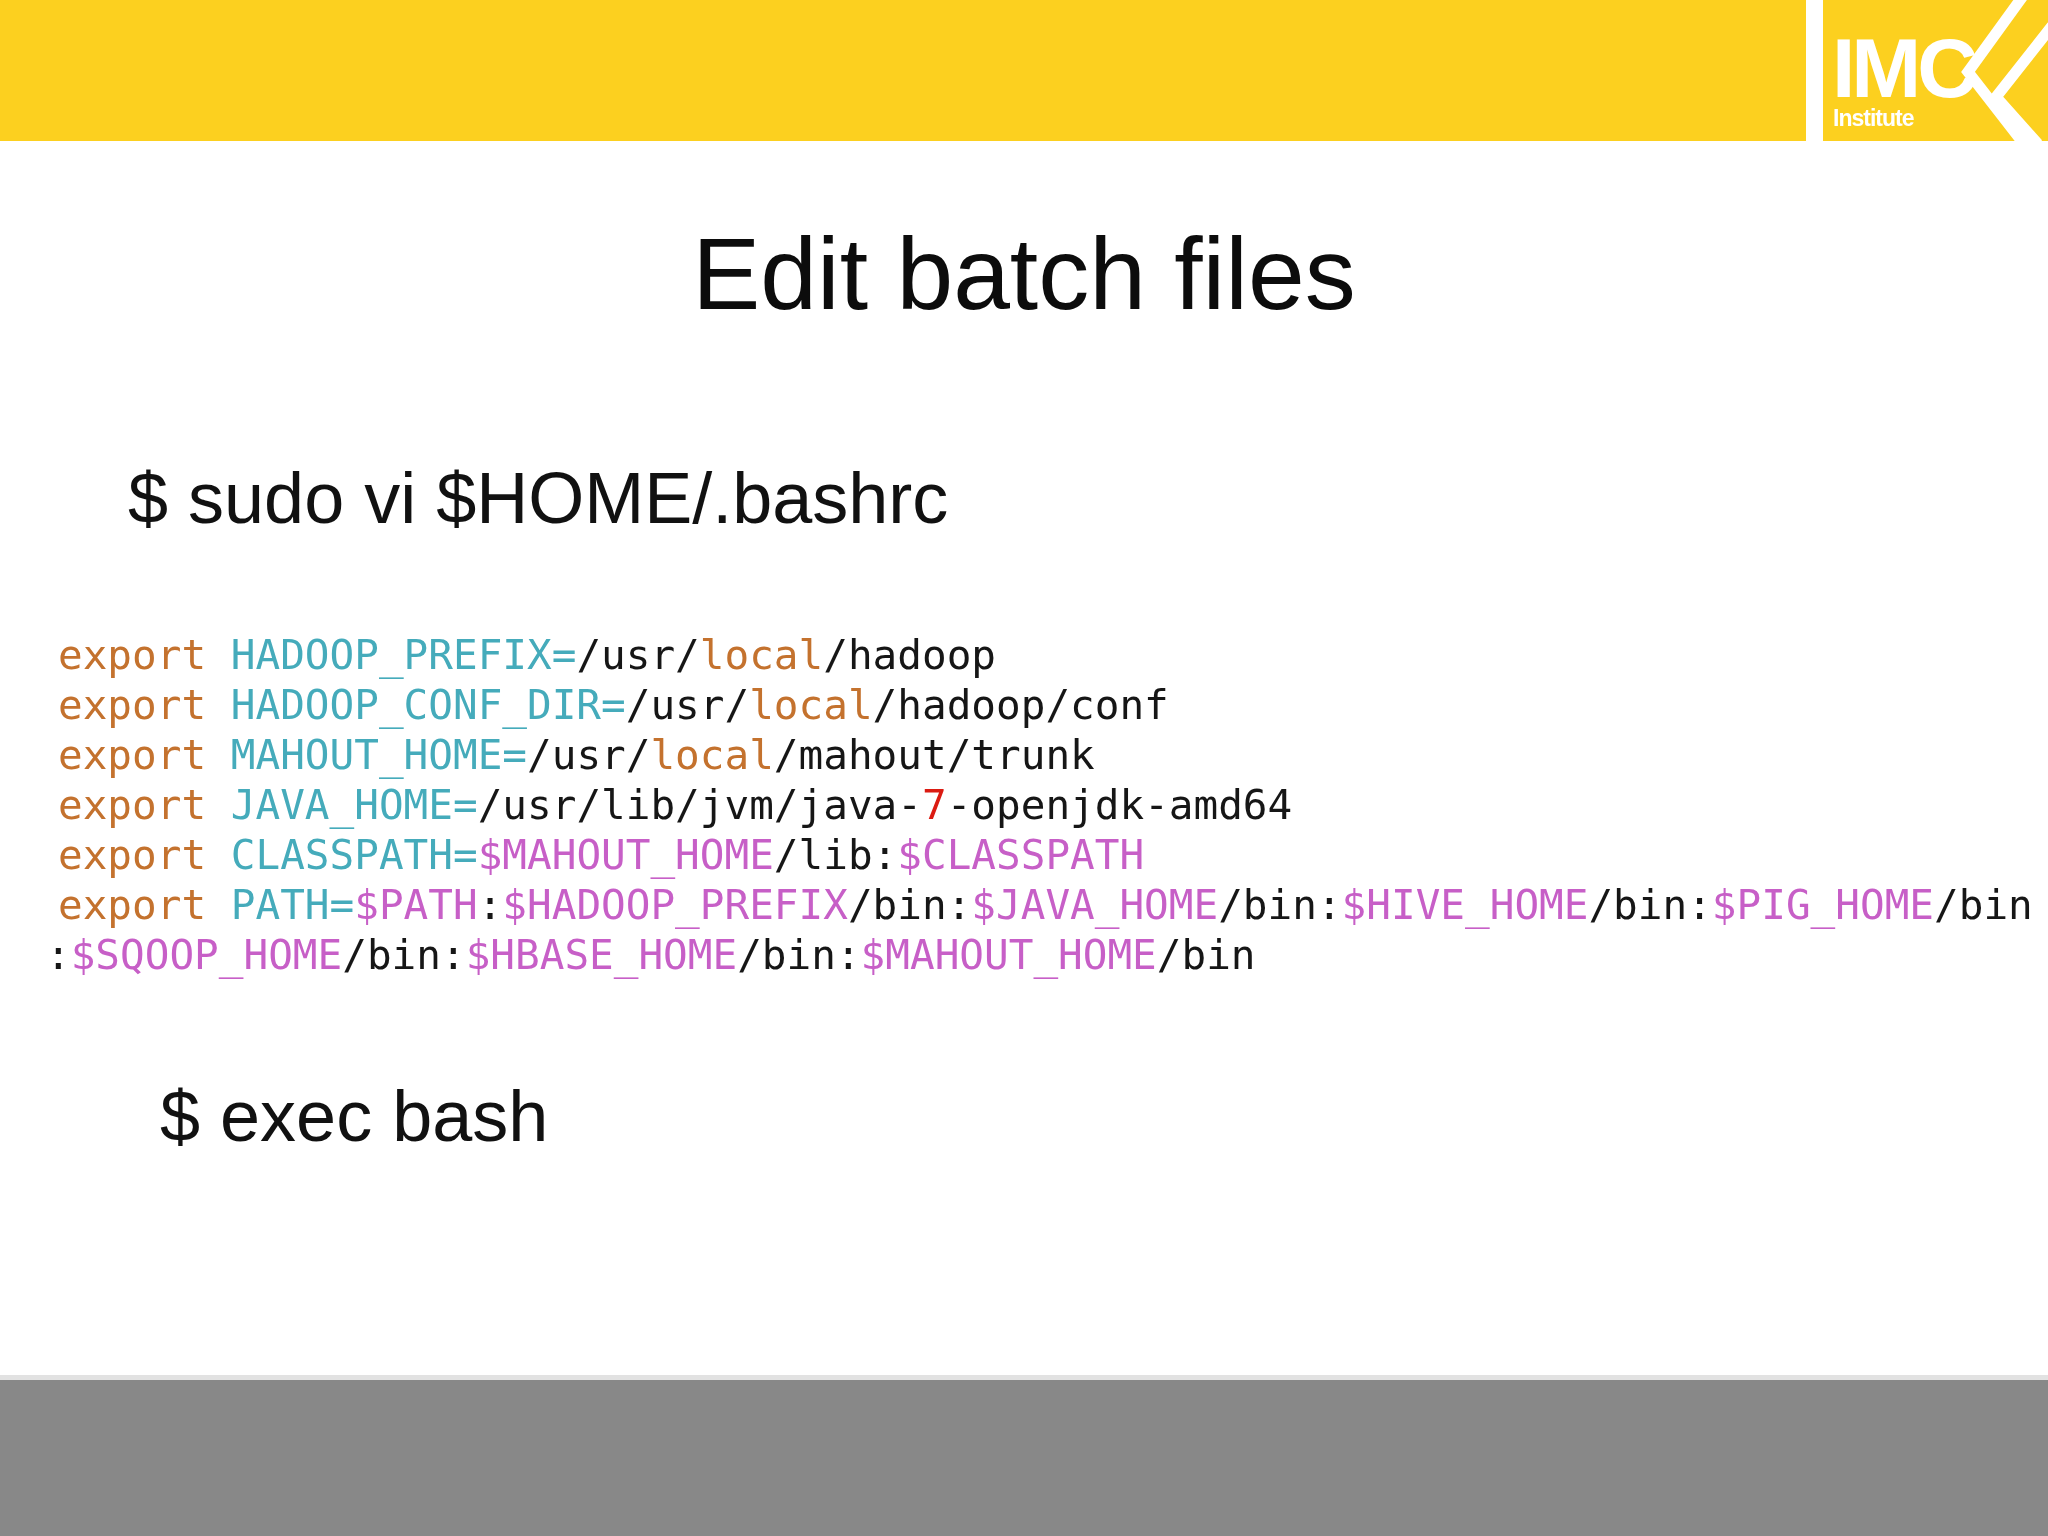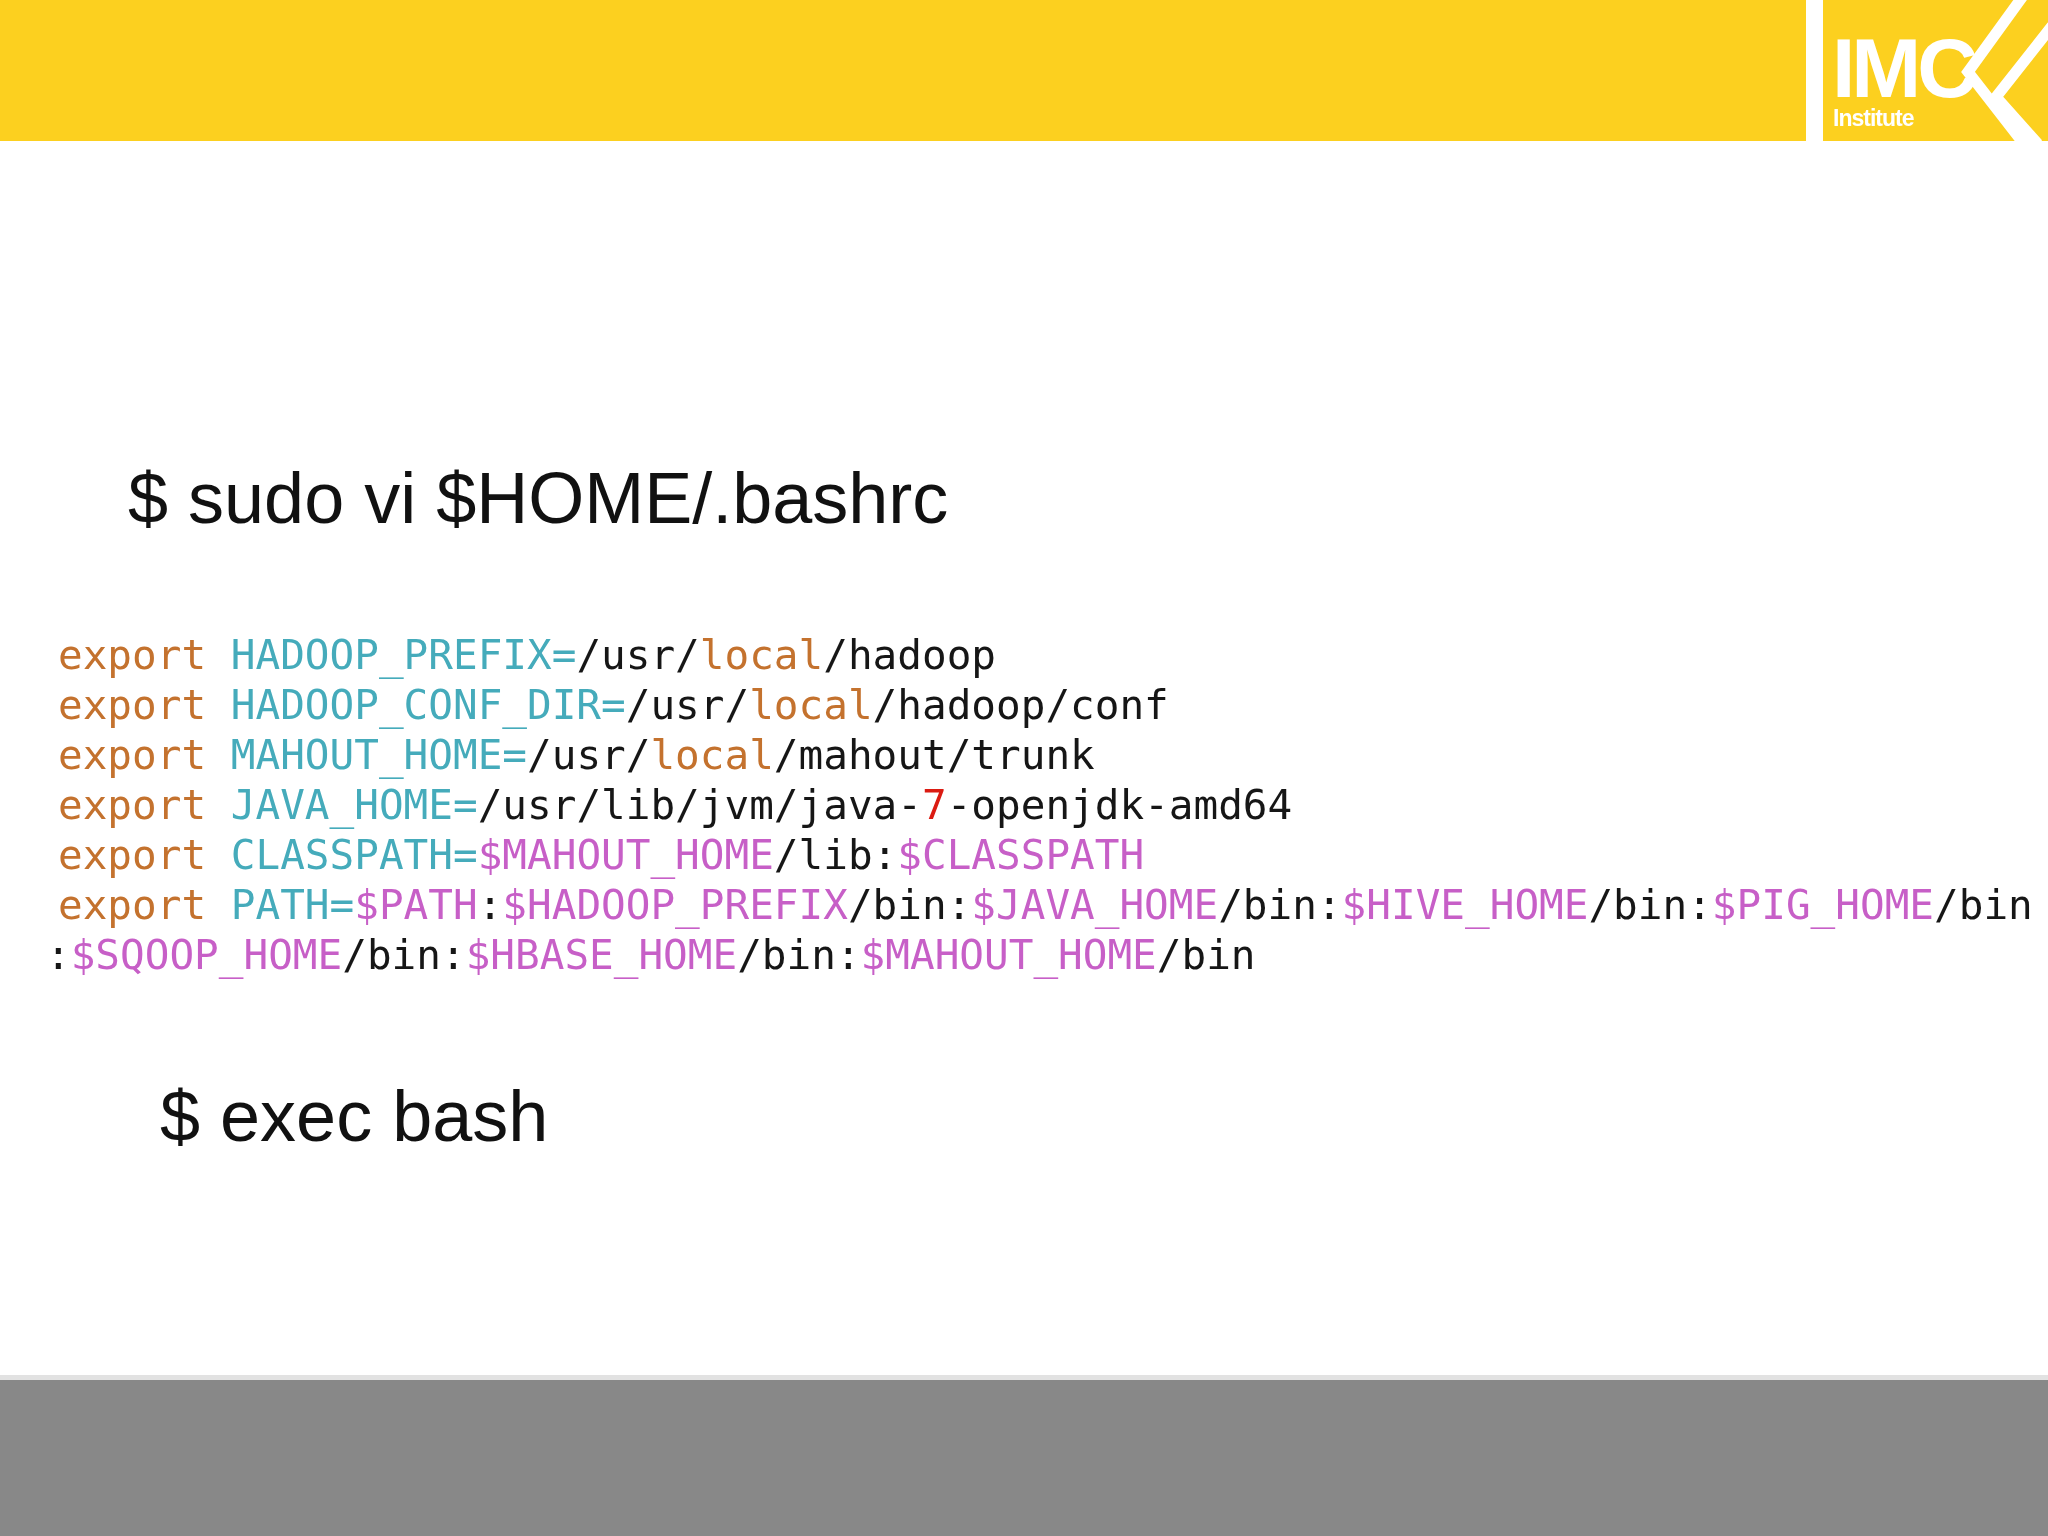--- a/index.html
+++ b/index.html
@@ -69,20 +69,21 @@
     <div class="logo-block" style="background: rgb(252, 208, 31);">
       <div class="logo-imc">IMC</div>
       <div class="logo-institute">Institute</div>
       <svg class="logo-chevron" width="92" height="141" viewBox="0 0 92 141">
         <polyline points="67,-4 12,72 68,144" fill="none" stroke="#ffffff" stroke-width="11"></polyline>
         <polyline points="96,26 40,97 82,144" fill="none" stroke="#ffffff" stroke-width="11"></polyline>
       </svg>
     </div>
   </div>
 
+  <div class="page-title">Edit batch files</div>
 
   <div class="cmd cmd-sudo">$ sudo vi $HOME/.bashrc</div>
 
   <div class="code-block"><div class="code-line indented"><span style="color: rgb(196, 114, 46);">export </span><span style="color: rgb(69, 171, 187);">HADOOP_PREFIX=</span><span style="color: rgb(22, 22, 22);">/usr/</span><span style="color: rgb(196, 114, 46);">local</span><span style="color: rgb(22, 22, 22);">/hadoop</span></div><div class="code-line indented"><span style="color: rgb(196, 114, 46);">export </span><span style="color: rgb(69, 171, 187);">HADOOP_CONF_DIR=</span><span style="color: rgb(22, 22, 22);">/usr/</span><span style="color: rgb(196, 114, 46);">local</span><span style="color: rgb(22, 22, 22);">/hadoop/conf</span></div><div class="code-line indented"><span style="color: rgb(196, 114, 46);">export </span><span style="color: rgb(69, 171, 187);">MAHOUT_HOME=</span><span style="color: rgb(22, 22, 22);">/usr/</span><span style="color: rgb(196, 114, 46);">local</span><span style="color: rgb(22, 22, 22);">/mahout/trunk</span></div><div class="code-line indented"><span style="color: rgb(196, 114, 46);">export </span><span style="color: rgb(69, 171, 187);">JAVA_HOME=</span><span style="color: rgb(22, 22, 22);">/usr/lib/jvm/java-</span><span style="color: rgb(219, 27, 18);">7</span><span style="color: rgb(22, 22, 22);">-openjdk-amd64</span></div><div class="code-line indented"><span style="color: rgb(196, 114, 46);">export </span><span style="color: rgb(69, 171, 187);">CLASSPATH=</span><span style="color: rgb(199, 95, 199);">$MAHOUT_HOME</span><span style="color: rgb(22, 22, 22);">/lib:</span><span style="color: rgb(199, 95, 199);">$CLASSPATH</span></div><div class="code-line indented"><span style="color: rgb(196, 114, 46);">export </span><span style="color: rgb(69, 171, 187);">PATH=</span><span style="color: rgb(199, 95, 199);">$PATH</span><span style="color: rgb(22, 22, 22);">:</span><span style="color: rgb(199, 95, 199);">$HADOOP_PREFIX</span><span style="color: rgb(22, 22, 22);">/bin:</span><span style="color: rgb(199, 95, 199);">$JAVA_HOME</span><span style="color: rgb(22, 22, 22);">/bin:</span><span style="color: rgb(199, 95, 199);">$HIVE_HOME</span><span style="color: rgb(22, 22, 22);">/bin:</span><span style="color: rgb(199, 95, 199);">$PIG_HOME</span><span style="color: rgb(22, 22, 22);">/bin</span></div><div class="code-line"><span style="color: rgb(22, 22, 22);">:</span><span style="color: rgb(199, 95, 199);">$SQOOP_HOME</span><span style="color: rgb(22, 22, 22);">/bin:</span><span style="color: rgb(199, 95, 199);">$HBASE_HOME</span><span style="color: rgb(22, 22, 22);">/bin:</span><span style="color: rgb(199, 95, 199);">$MAHOUT_HOME</span><span style="color: rgb(22, 22, 22);">/bin</span></div></div>
 
   <div class="cmd cmd-exec">$ exec bash</div>
 
 </div>
 
 </body></html>

